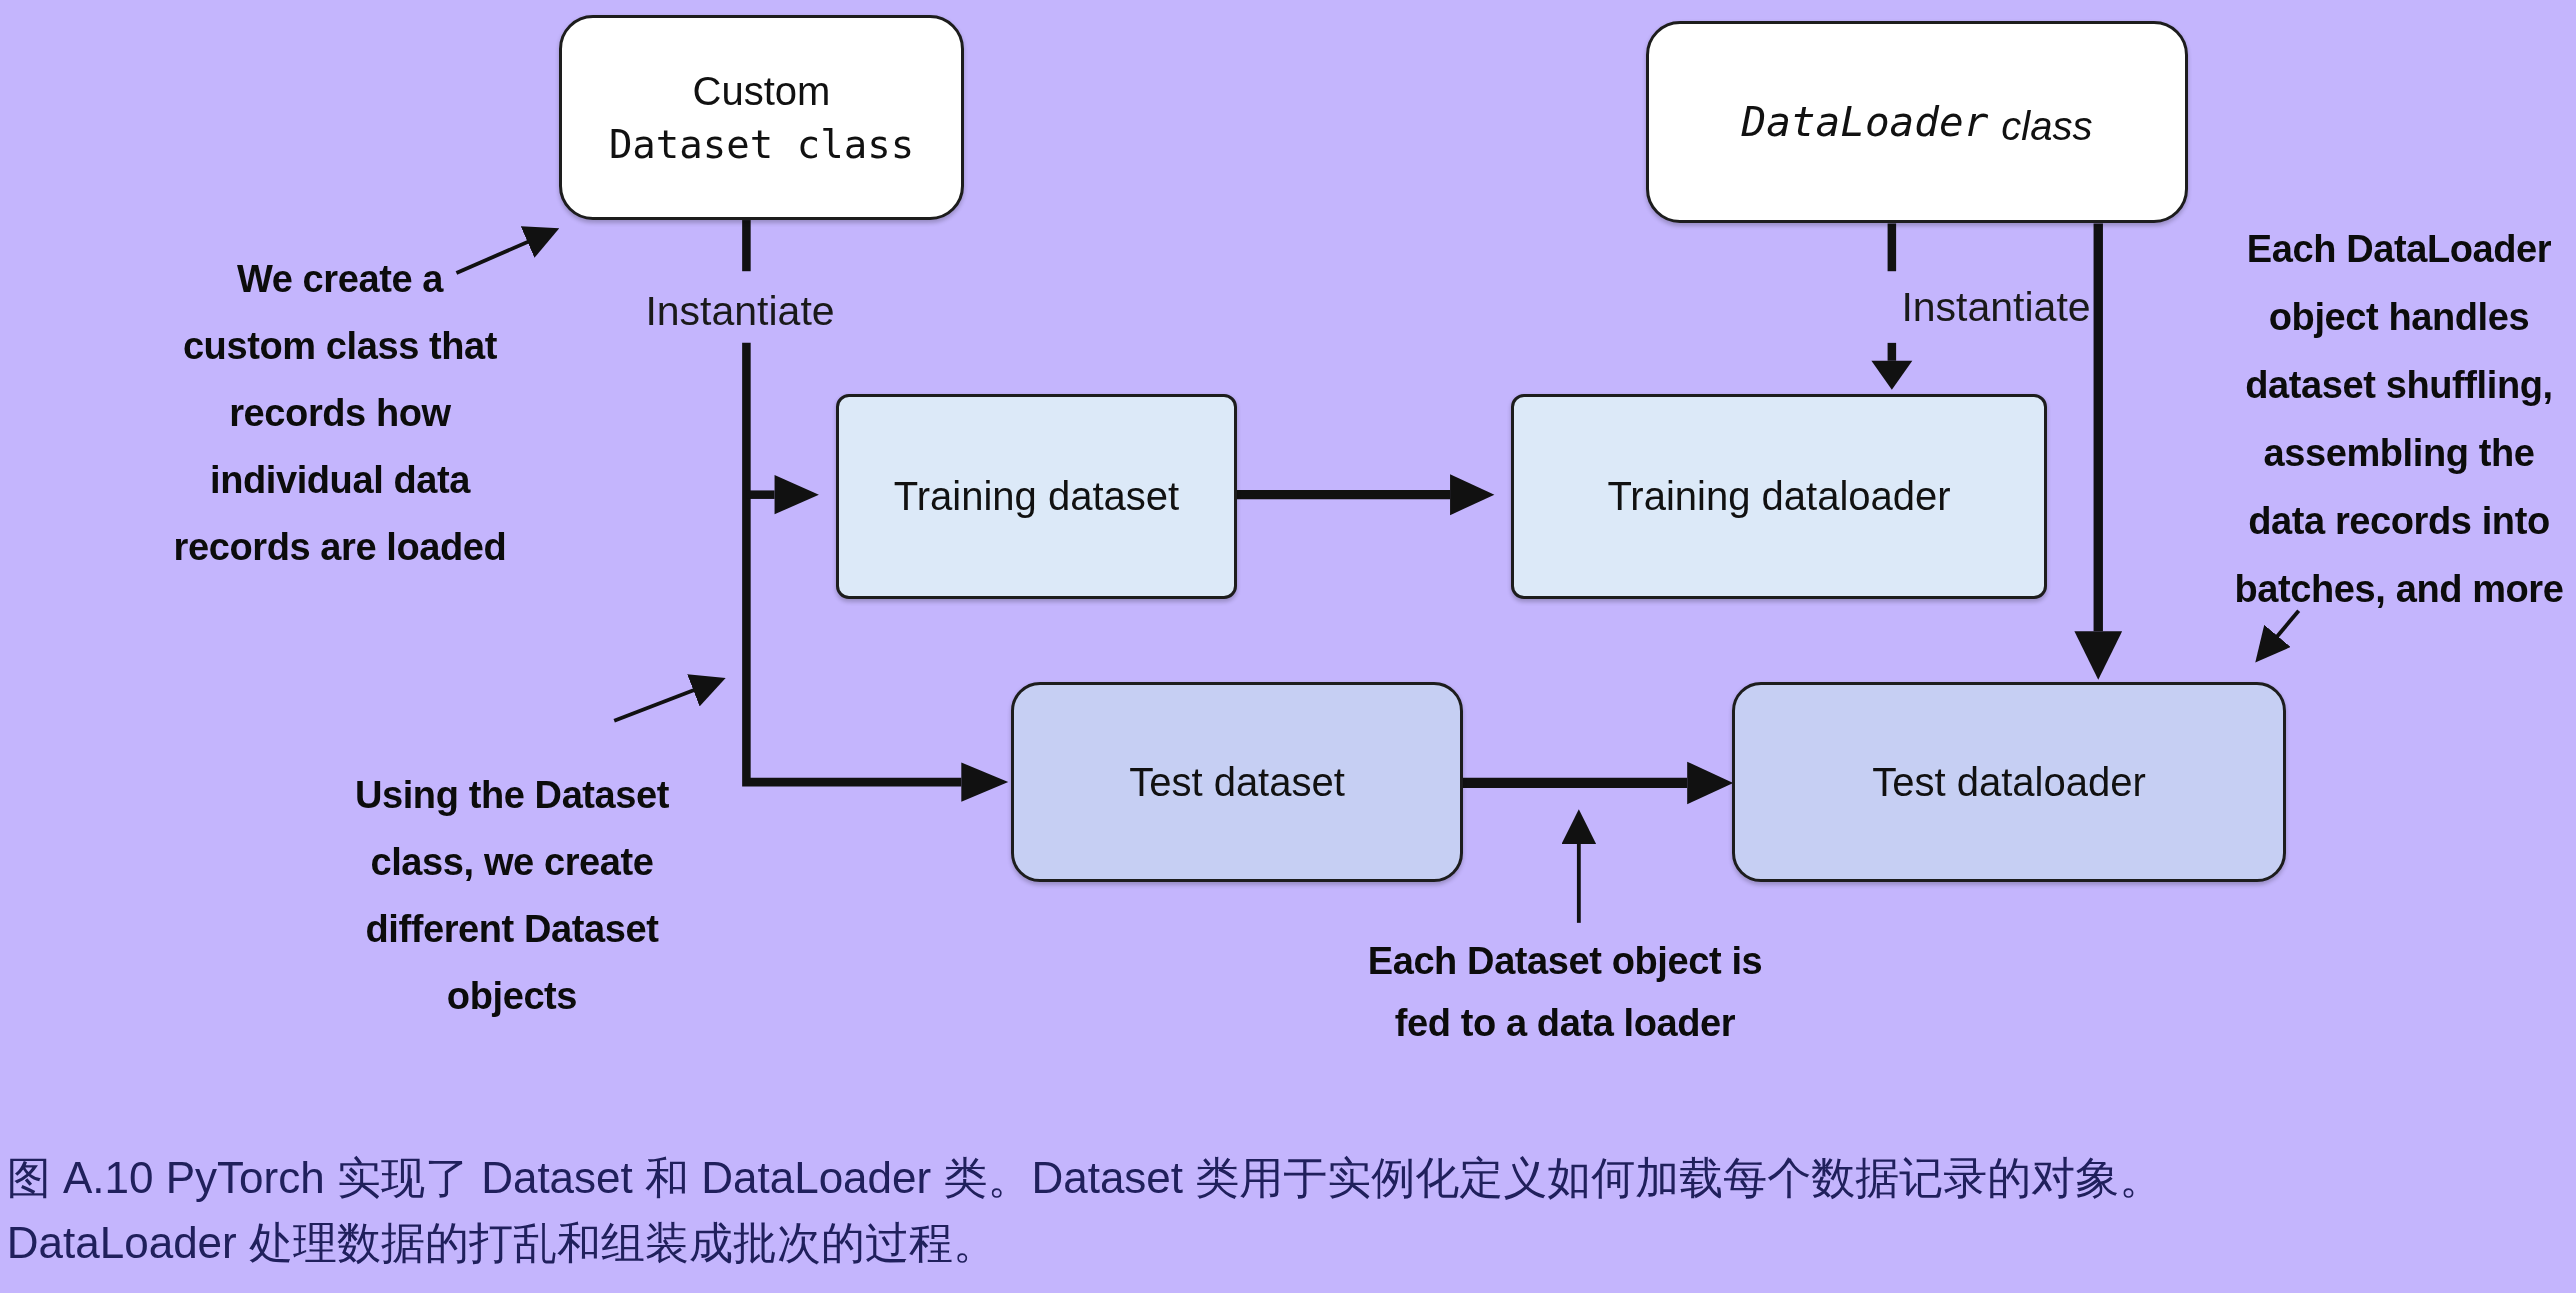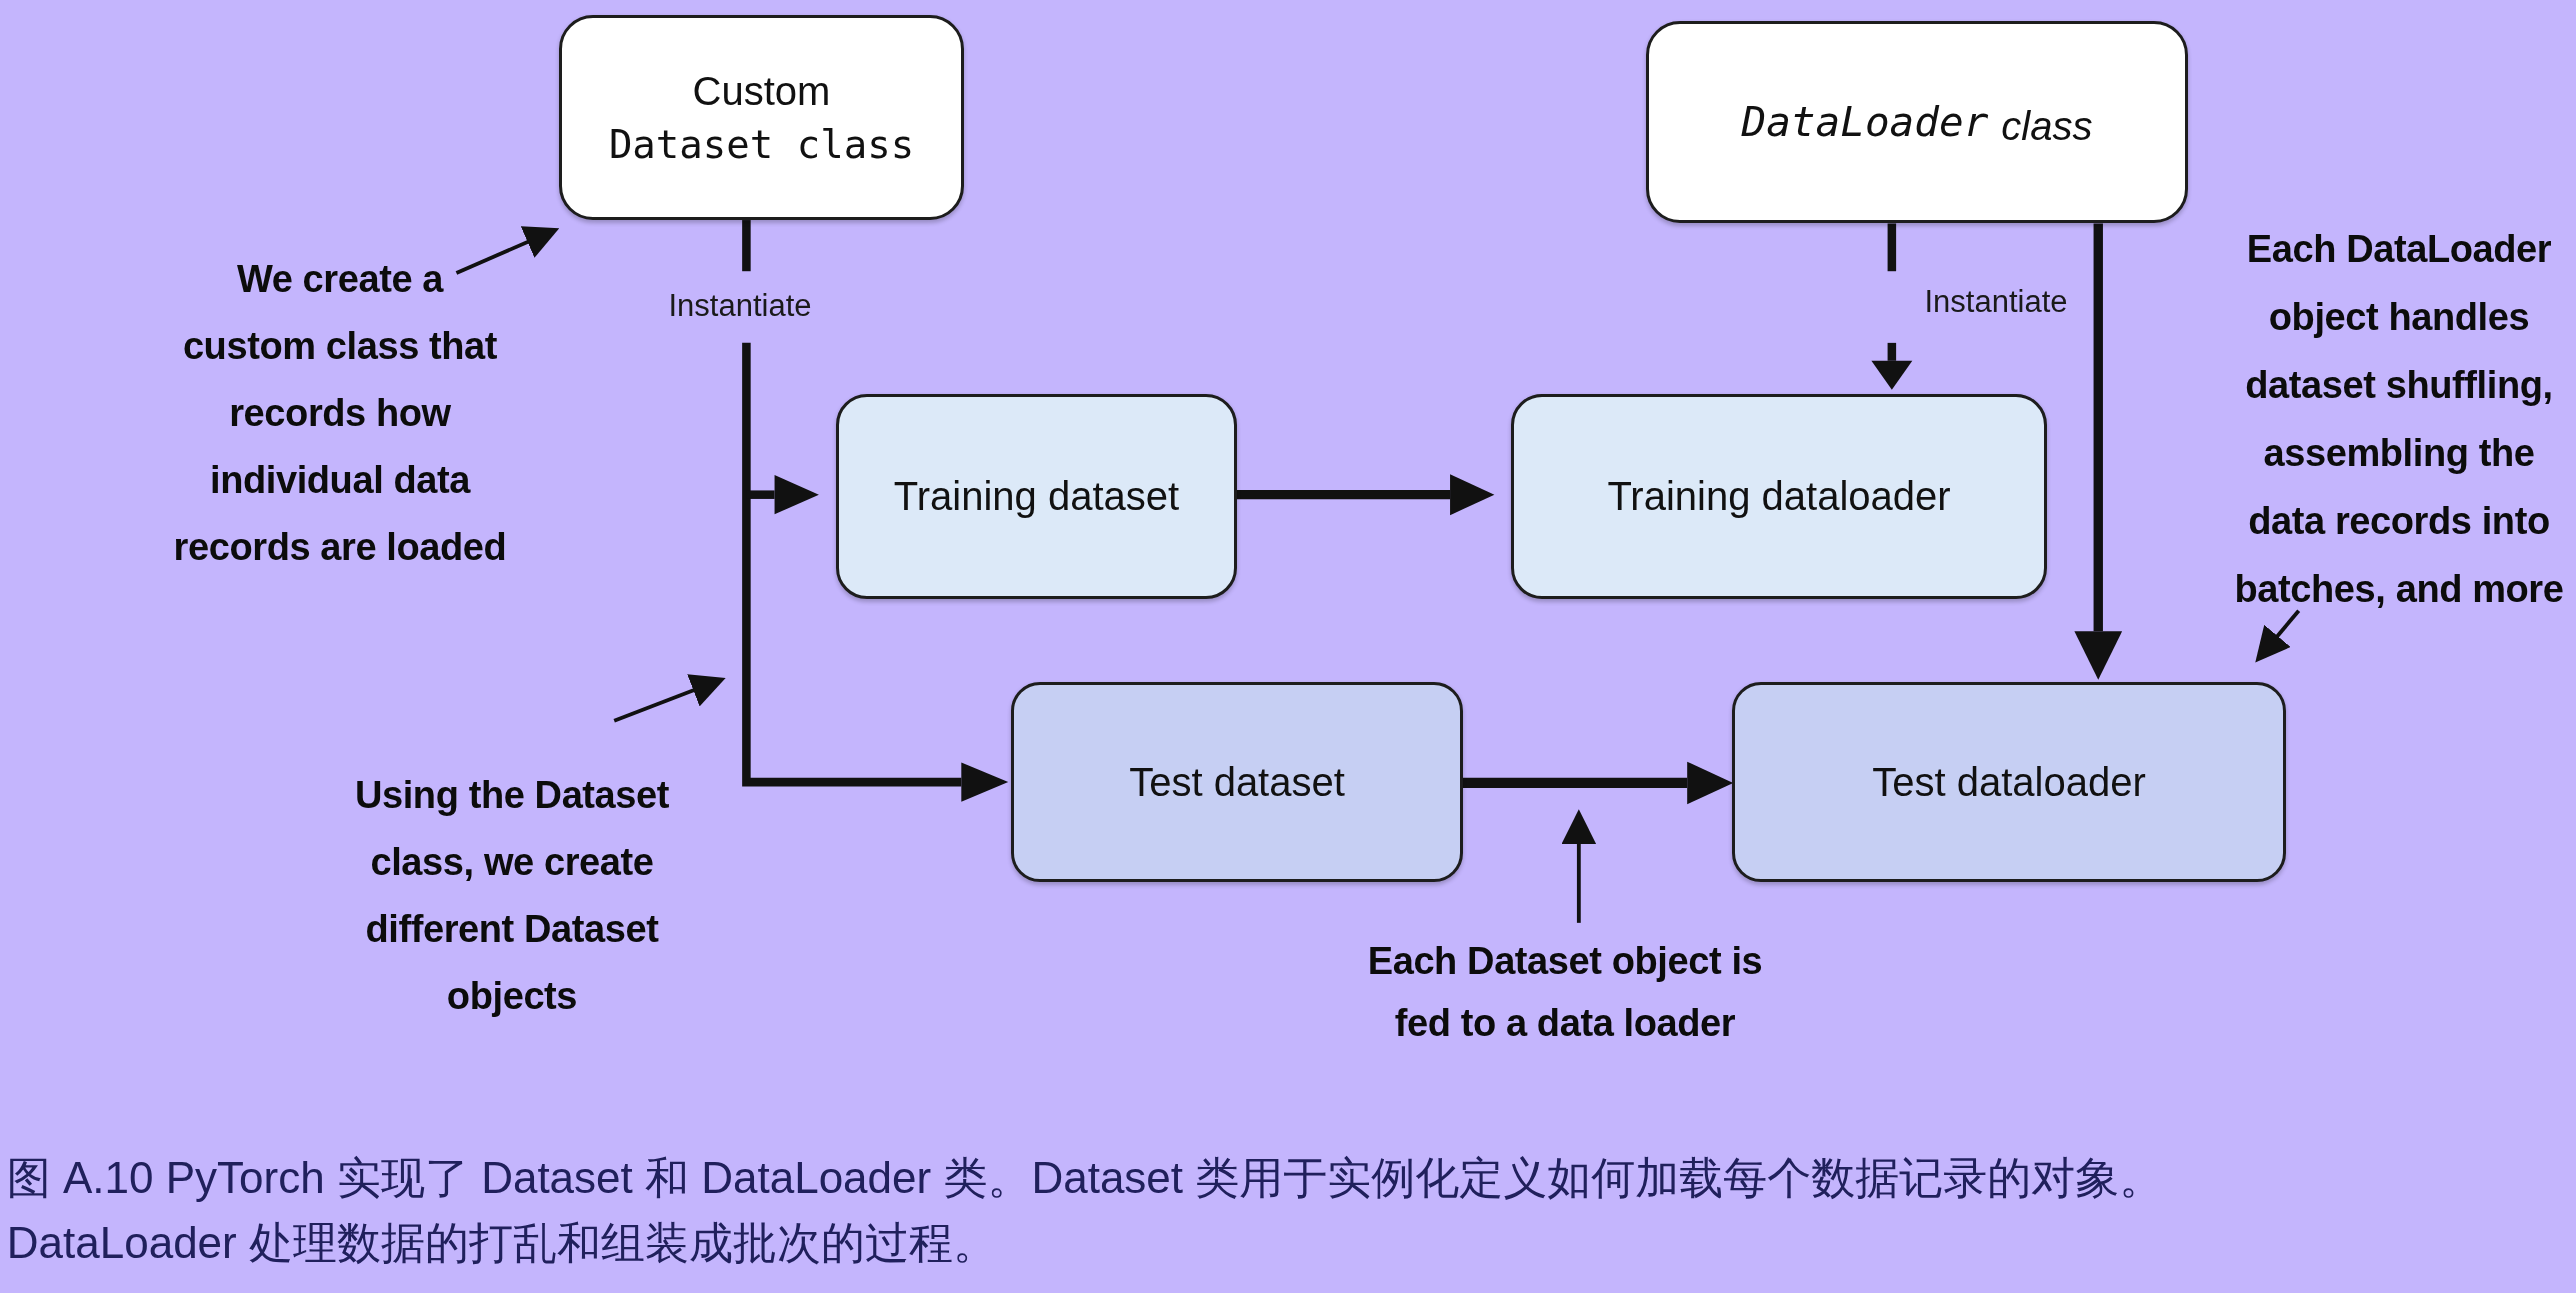--- a/index.html
+++ b/index.html
@@ -15,38 +15,38 @@
     position:absolute;
     border:3.4px solid #1d1d1d;
     display:flex;flex-direction:column;
     align-items:center;justify-content:center;
     box-sizing:border-box;
     box-shadow:0 2.6px 4.3px rgba(0,0,0,0.22);
     color:#111111;
     text-align:center;
   }
   .node.white{background:#ffffff;border-radius:34px;}
-  .node.train{background:#dce9f8;border-radius:31px;}
+  .node.train{background:#dce9f8;border-radius:13px;}
   .node.test{background:#c6cff3;border-radius:29px;}
 
   #custom-dataset-box{left:559px;top:15.4px;width:405px;height:205px;}
   #dataloader-box{left:1646px;top:21.3px;width:542px;height:202px;}
   #training-dataset-box{left:836px;top:394px;width:401px;height:205px;}
   #training-dataloader-box{left:1511px;top:394px;width:536px;height:205px;}
   #test-dataset-box{left:1011px;top:682px;width:452px;height:200px;}
   #test-dataloader-box{left:1732px;top:682px;width:554px;height:200px;}
 
   .sans-label{font-size:40px;line-height:53px;font-weight:400;}
   .mono{font-family:"DejaVu Sans Mono","Liberation Mono",monospace;font-size:39px;line-height:53px;}
   .inline-code-label{display:flex;align-items:flex-end;gap:13px;font-size:40px;font-style:italic;}
 
   
   .edge-label{
     position:absolute;
-    font-size:31px;color:#1a1a1a;font-weight:400;
+    font-size:41px;color:#1a1a1a;font-weight:400;
     transform:translateX(-50%);
     white-space:nowrap;
   }
   #instantiate-left{left:740px;top:288px;}
   #instantiate-right{left:1996px;top:284px;}
 
   
   .annotation{
     position:absolute;
     font-weight:700;

